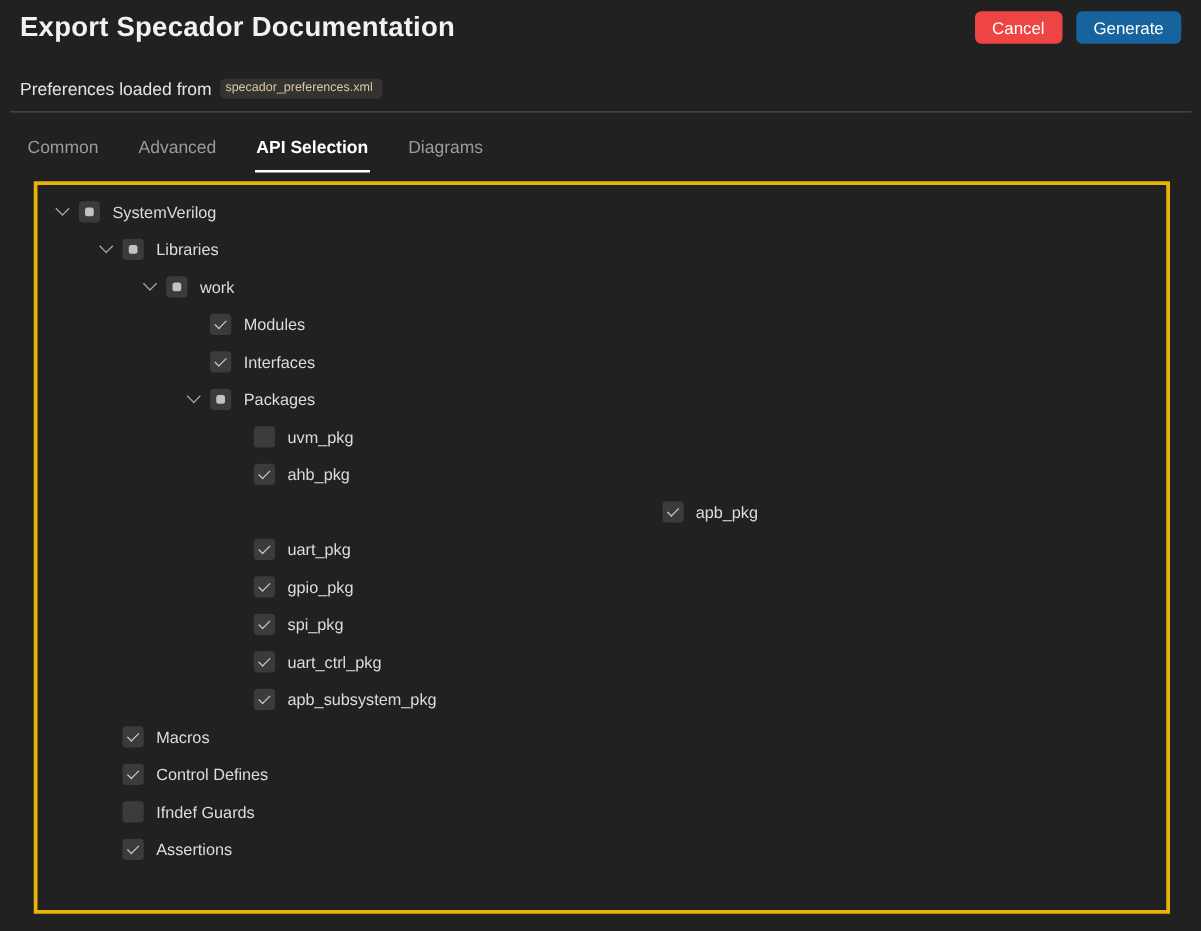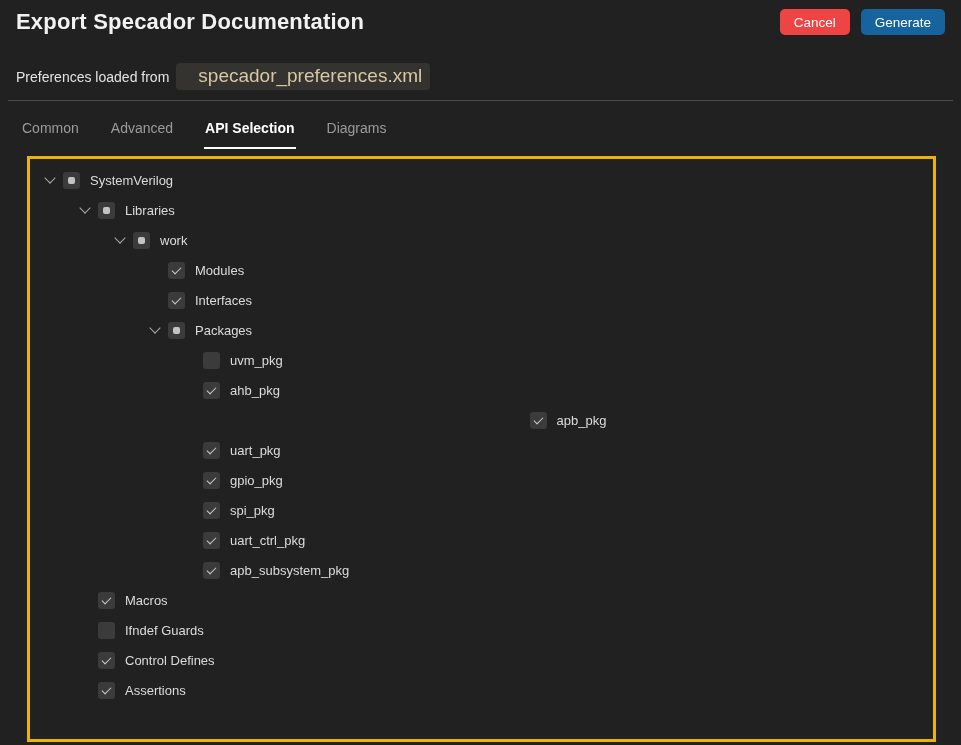--- a/index.html
+++ b/index.html
@@ -25,22 +25,22 @@
   }
   .btn-cancel { background:#ef4444;text-align:right; }
   .btn-generate { background:#16639e; }
 
   
   .prefs-row {
     margin:27px 16px 0 16px; font-size:14px; color:#e4e4e4;
     display:flex; align-items:center; gap:7px;
   }
   .prefs-badge {
-    background:#343330; color:#d8c7a3; font-size:19px;
-    padding:2px 8px 3px 22px; border-radius:4px; display:inline-block;
+    background:#343330; color:#d8c7a3; font-size:10px;
+    padding:2px 8px 3px 4px; border-radius:4px; display:inline-block;
   }
 
   .divider { margin:10px 8px 0 8px; border-top:1px solid #4c4c4c; }
 
   
   .tab-bar { display:flex; gap:30px; margin:19px 0 0 21px; }
   .tab {
     font-size:14px; color:#9b9b9b; padding:0 1px 11px 1px;
     border-bottom:2px solid transparent; cursor:pointer;
   }
@@ -255,39 +255,39 @@
     <span class="checkbox checked">
       <span class="check"></span>
 
     </span>
     <span class="tree-label">Macros</span>
   </div>
     <div class="tree-row" style="padding-left: 50px;">
     <span class="chevron-slot">
       <span class="chevron" style="visibility: hidden;"></span>
     </span>
+    <span class="checkbox checked">
+      <span class="check"></span>
+
+    </span>
+    <span class="tree-label">Control Defines</span>
+  </div>
+    <div class="tree-row" style="padding-left: 50px;">
+    <span class="chevron-slot">
+      <span class="chevron" style="visibility: hidden;"></span>
+    </span>
     <span class="checkbox unchecked">
       
       
     </span>
     <span class="tree-label">Ifndef Guards</span>
   </div>
     <div class="tree-row" style="padding-left: 50px;">
     <span class="chevron-slot">
       <span class="chevron" style="visibility: hidden;"></span>
     </span>
     <span class="checkbox checked">
       <span class="check"></span>
 
     </span>
-    <span class="tree-label">Control Defines</span>
-  </div>
-    <div class="tree-row" style="padding-left: 50px;">
-    <span class="chevron-slot">
-      <span class="chevron" style="visibility: hidden;"></span>
-    </span>
-    <span class="checkbox checked">
-      <span class="check"></span>
-
-    </span>
     <span class="tree-label">Assertions</span>
   </div>
   </div>
 
 </body></html>

